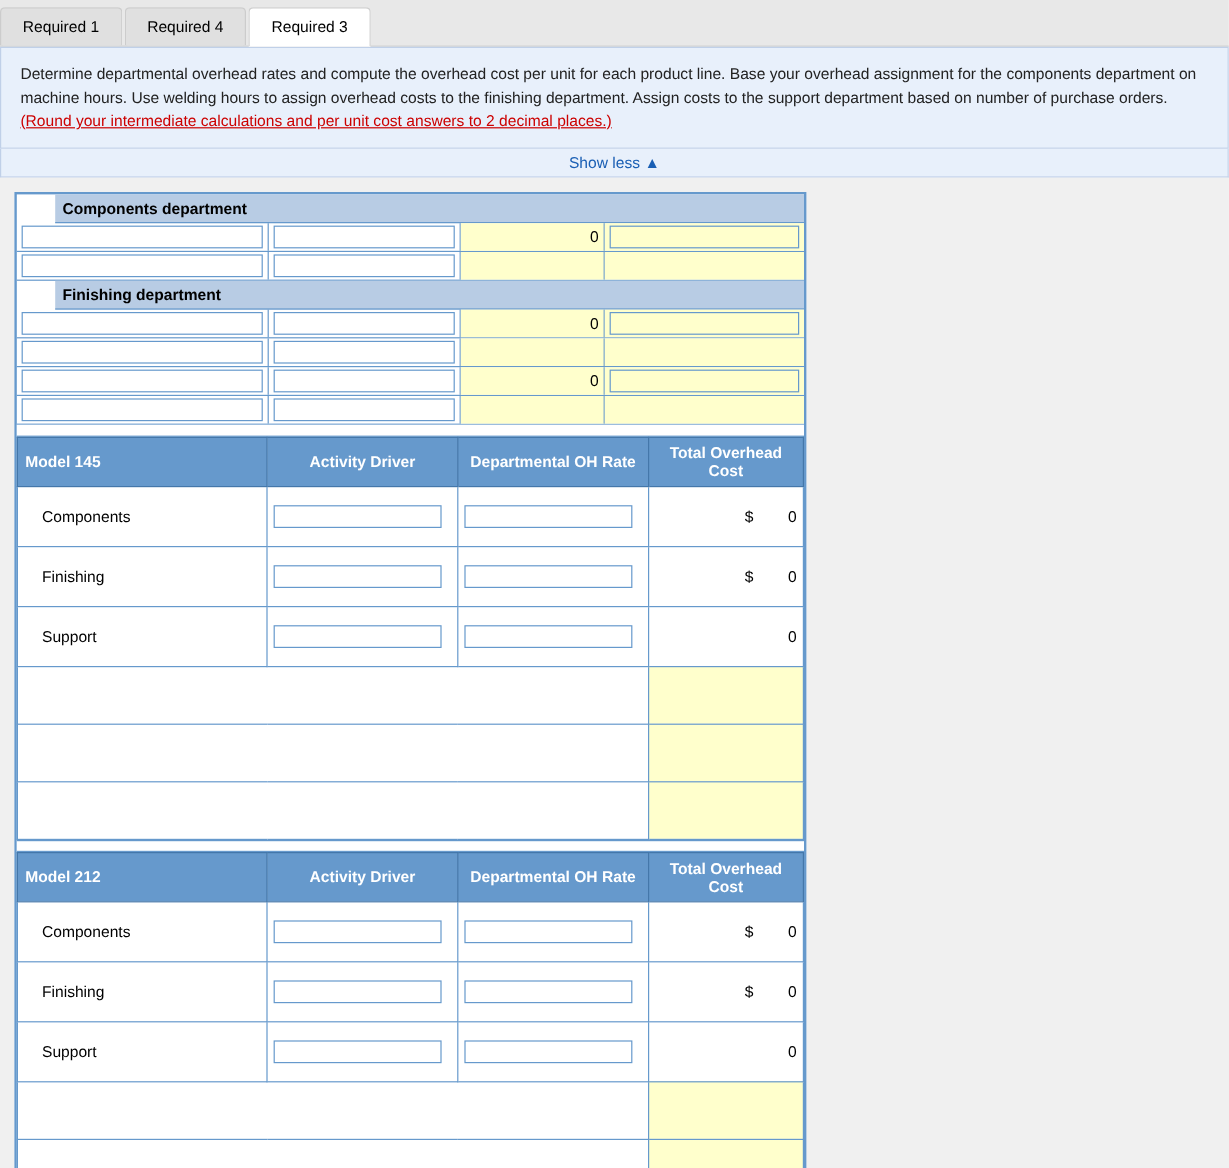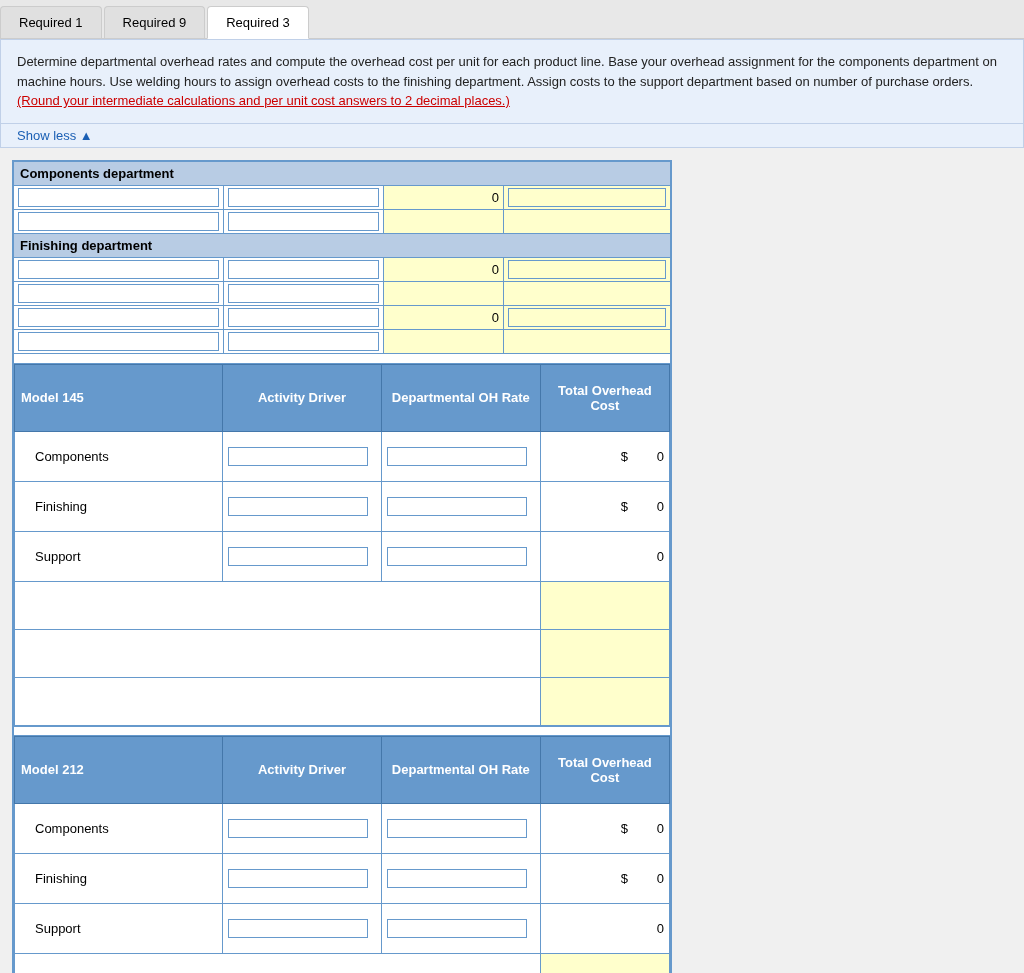--- a/index.html
+++ b/index.html
@@ -35,21 +35,21 @@
       margin: 0;
       font-size: 13px;
       line-height: 1.5;
       color: #222;
     }
     .instructions .red-text {
       color: #cc0000;
       text-decoration: underline;
     }
     .show-less {
-      text-align: left;
+      text-align: center;
       padding: 4px 16px;
       background: #e8f0fb;
       border-left: 1px solid #c0d0e8;
       border-right: 1px solid #c0d0e8;
       border-bottom: 1px solid #c0d0e8;
     }
     .show-less a {
       color: #1a5fb4;
       text-decoration: none;
       font-size: 13px;
@@ -66,39 +66,40 @@
       width: 660px;
     }
 
     
     .dept-header {
       background: #b8cce4;
       font-weight: bold;
       padding: 4px 6px;
       border-bottom: 1px solid #6699cc;
       font-size: 13px;
+      margin-left: 32px;
     }
 
     input[type="text"] {
       border: 1px solid #6699cc;
       outline: none;
       font-size: 13px;
       padding: 1px 3px;
     }
 
     
     .model-table {
       width: 100%;
       border-collapse: collapse;
     }
 
     .model-table th {
       background: #6699cc;
       color: #fff;
-      padding: 18px 6px;
+      padding: 5px 6px;
       text-align: center;
       font-size: 13px;
       font-weight: bold;
       border: 1px solid #4477aa;
     }
     .model-table th.left-header {
       text-align: left;
     }
 
     .model-table td {
@@ -209,21 +210,21 @@
 
     .yellow-bg {
       background: #ffffcc;
     }
   </style>
 </head>
 <body>
 
 <div class="tabs">
   <div class="tab">Required 1</div>
-  <div class="tab">Required 9</div>
+  <div class="tab">Required 4</div>
   <div class="tab active">Required 3</div>
 </div>
 
 <div class="instructions">
   <span>Determine departmental overhead rates and compute the overhead cost per unit for each product line. Base your overhead assignment for the components department on machine hours. Use welding hours to assign overhead costs to the finishing department. Assign costs to the support department based on number of purchase orders.</span>
   <span class="red-text">(Round your intermediate calculations and per unit cost answers to 2 decimal places.)</span>
 </div>
 <div class="show-less">
   <a href="#">Show less ▲</a>
 </div>

